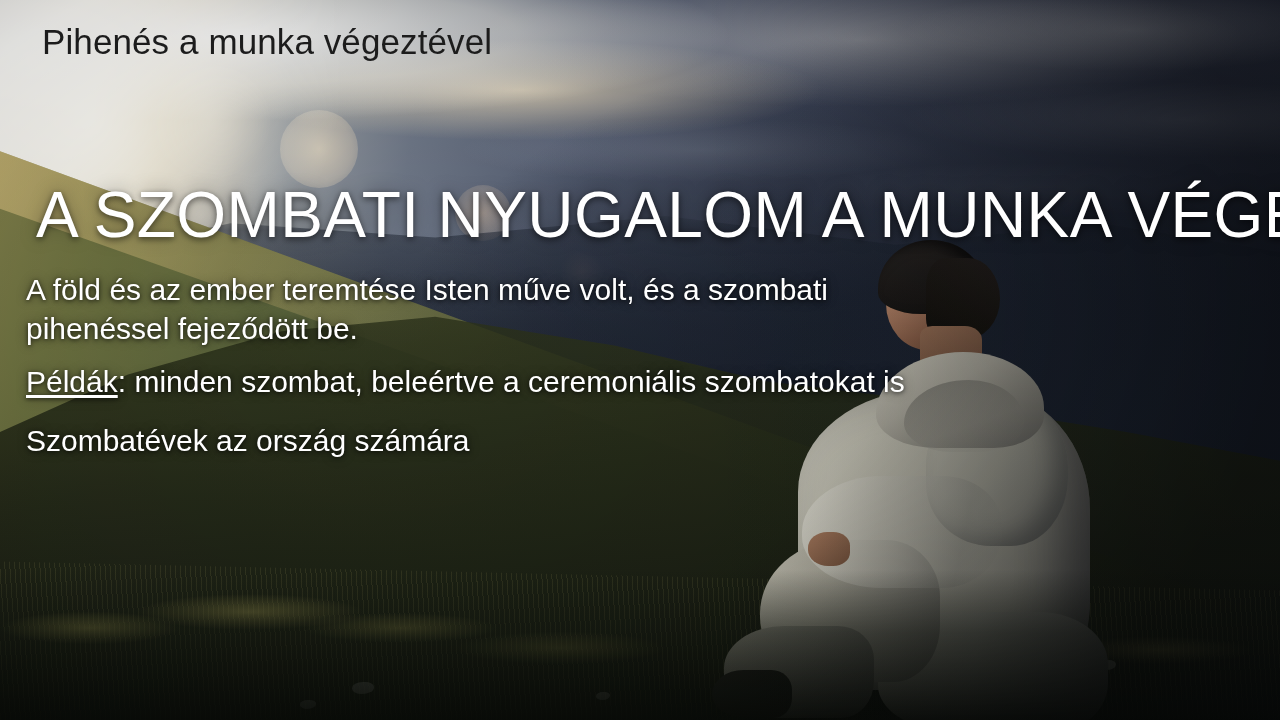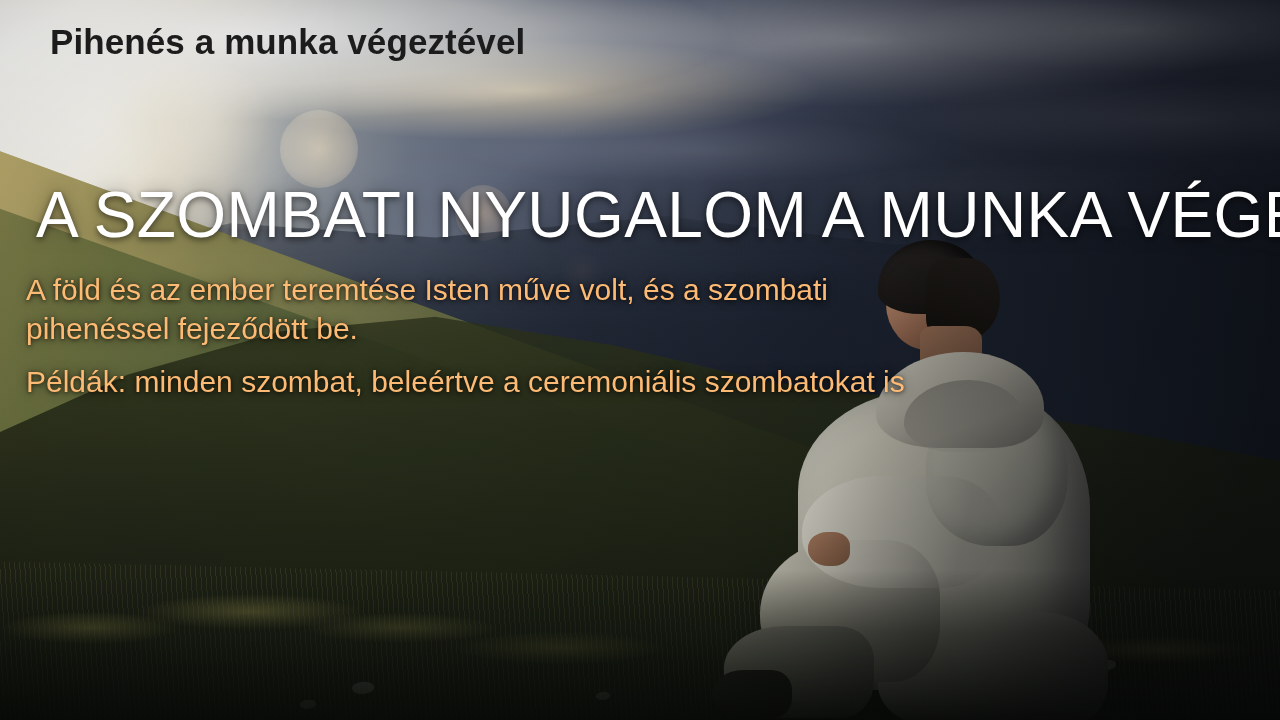--- a/index.html
+++ b/index.html
@@ -232,26 +232,25 @@
 
   
   .content { position: absolute; inset: 0; }
 
   .kicker {
     position: absolute;
     left: 42px;
     top: 22px;
     font-size: 35px;
     line-height: 1.15;
-    font-weight: 700;
+    font-weight: 400;
     font-stretch: condensed;
     color: #1c1c1c;
     letter-spacing: .1px;
     white-space: nowrap;
-    margin-left: 8px;
   }
 
   .title {
     position: absolute;
     left: 36px;
     top: 138px;
     font-size: 65px;
     line-height: 1.0;
     font-weight: 300;
     font-stretch: condensed;
@@ -261,30 +260,30 @@
     text-shadow: 0 2px 6px rgba(0,0,0,.55), 0 0 18px rgba(0,0,0,.35);
     transform: scaleX(.985);
     transform-origin: left center;
   }
 
   .body {
     position: absolute;
     left: 26px;
     top: 270px;
     width: 900px;
-    color: #fdba74;
+    color: #ffffff;
     font-size: 30px;
     line-height: 1.30;
     font-weight: 300;
     font-stretch: condensed;
     text-shadow: 0 1px 4px rgba(0,0,0,.70), 0 0 12px rgba(0,0,0,.45);
   }
   .body p { margin: 0 0 14px 0; }
   .body p:last-child { margin-bottom: 0; }
-  .body .u { text-underline-offset: 3px; margin-top: 24px; }
+  .body .u { text-decoration: underline; text-underline-offset: 3px; margin-top: 24px; }
   .p-examples { white-space: nowrap; }
   .p-last { margin-top: 20px !important; white-space: nowrap; }
 </style>
 </head>
 <body>
 
 <div id="slide">
 
   <div class="bg-layer bg-sky"></div>
   <div class="bg-layer bg-clouds"></div>
@@ -335,16 +334,17 @@
 
     <h1 class="title">A SZOMBATI NYUGALOM A MUNKA VÉGEZTÉVEL</h1>
 
     <div class="body">
 
       <p>A föld és az ember teremtése Isten műve volt, és a szombati pihenéssel fejeződött be.</p>
 
 
       <p class="p-examples"><span class="u">Példák</span><span>: minden szombat, beleértve a ceremoniális szombatokat is</span></p>
 
+      <p class="p-last">Szombatévek az ország számára</p>
 
     </div>
   </div>
 </div>
 
 </body></html>

